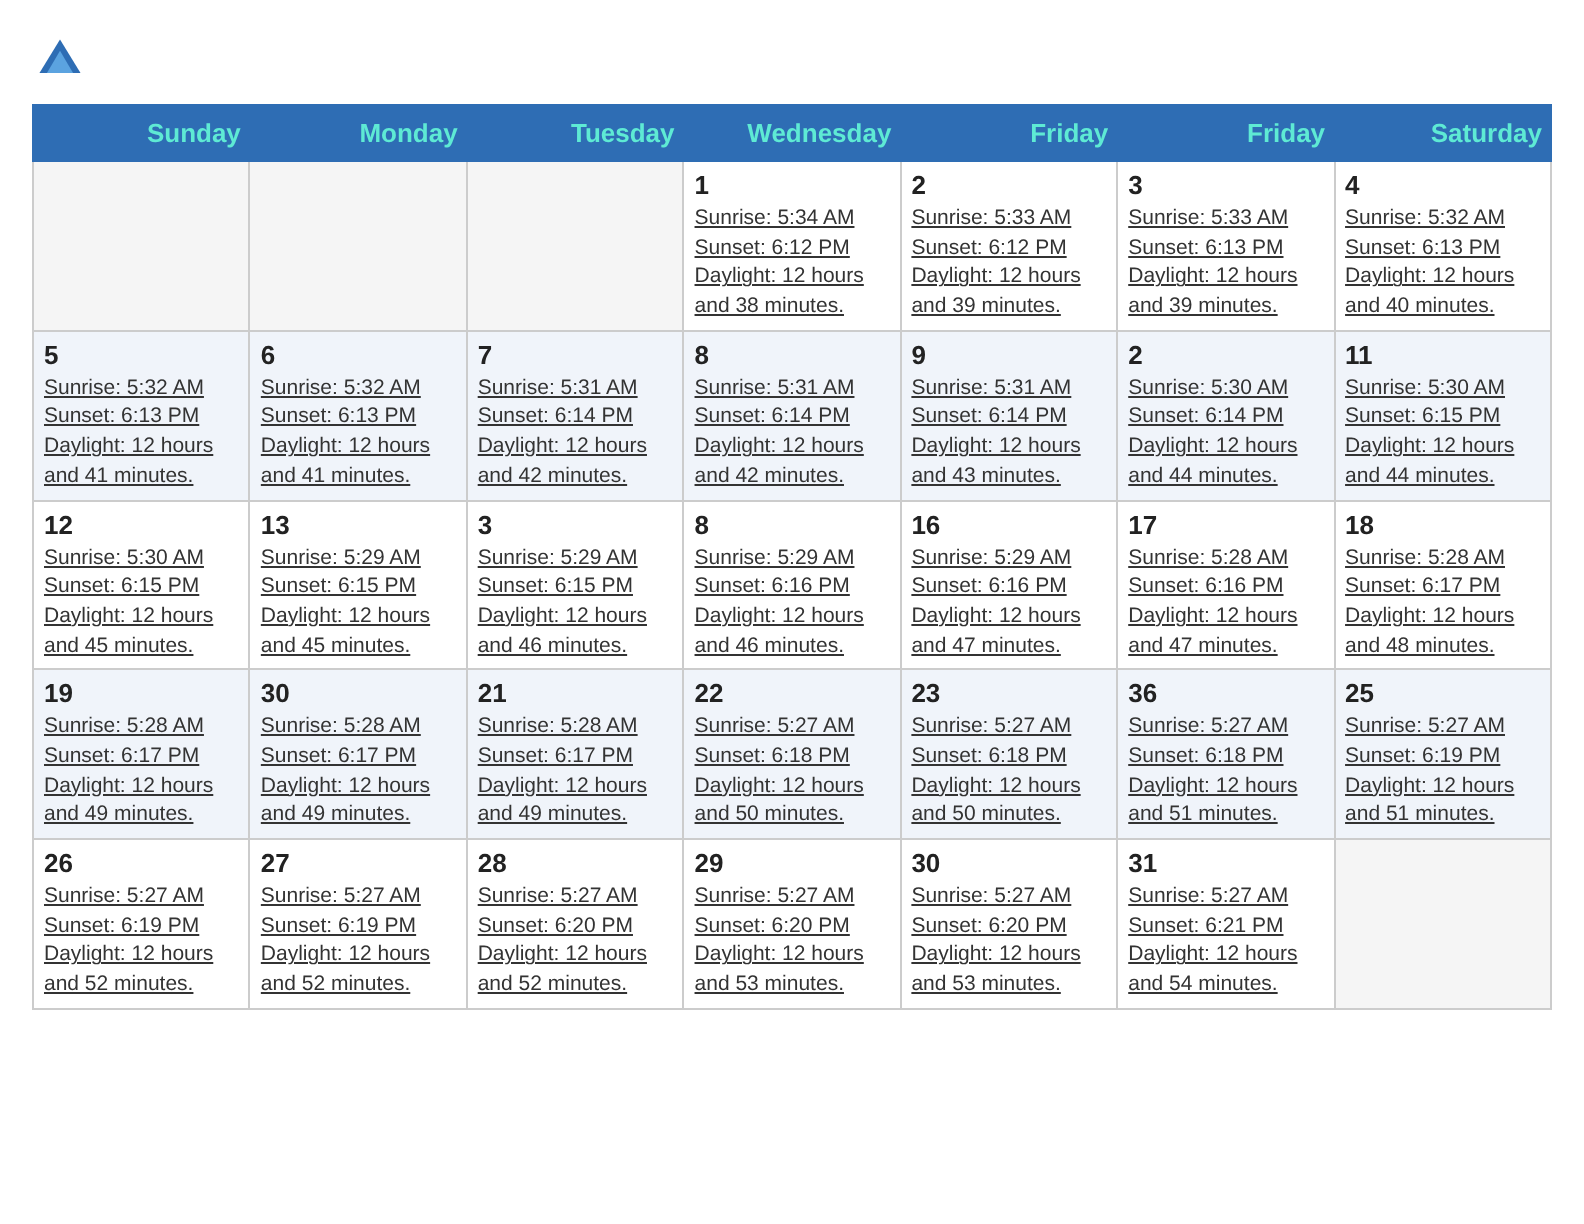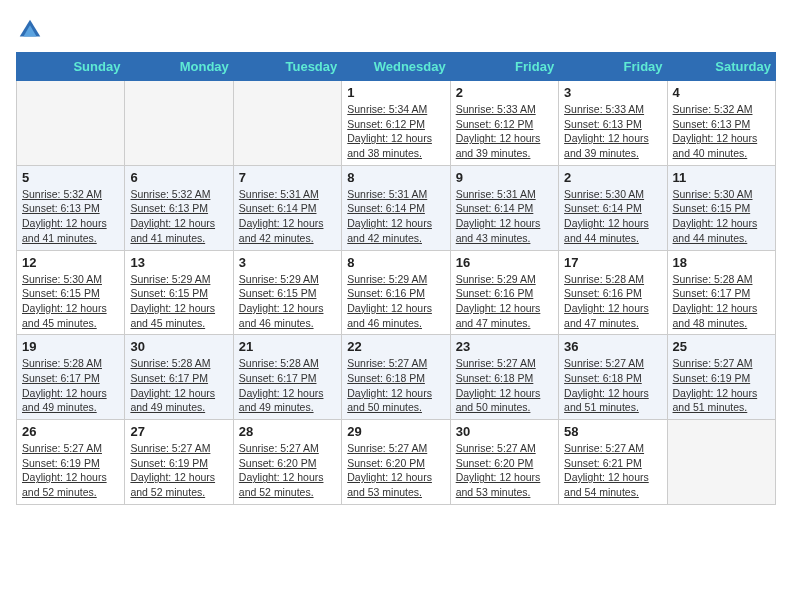--- a/index.html
+++ b/index.html
@@ -255,19 +255,19 @@
         </td>
         <td>
           <div class="day-num">29</div>
           <div class="day-info">Sunrise: 5:27 AM<br>Sunset: 6:20 PM<br>Daylight: 12 hours<br>and 53 minutes.</div>
         </td>
         <td>
           <div class="day-num">30</div>
           <div class="day-info">Sunrise: 5:27 AM<br>Sunset: 6:20 PM<br>Daylight: 12 hours<br>and 53 minutes.</div>
         </td>
         <td>
-          <div class="day-num">58</div>
+          <div class="day-num">31</div>
           <div class="day-info">Sunrise: 5:27 AM<br>Sunset: 6:21 PM<br>Daylight: 12 hours<br>and 54 minutes.</div>
         </td>
         <td class="empty"></td>
       </tr>
     </tbody>
 </table>
 
 </body></html>

